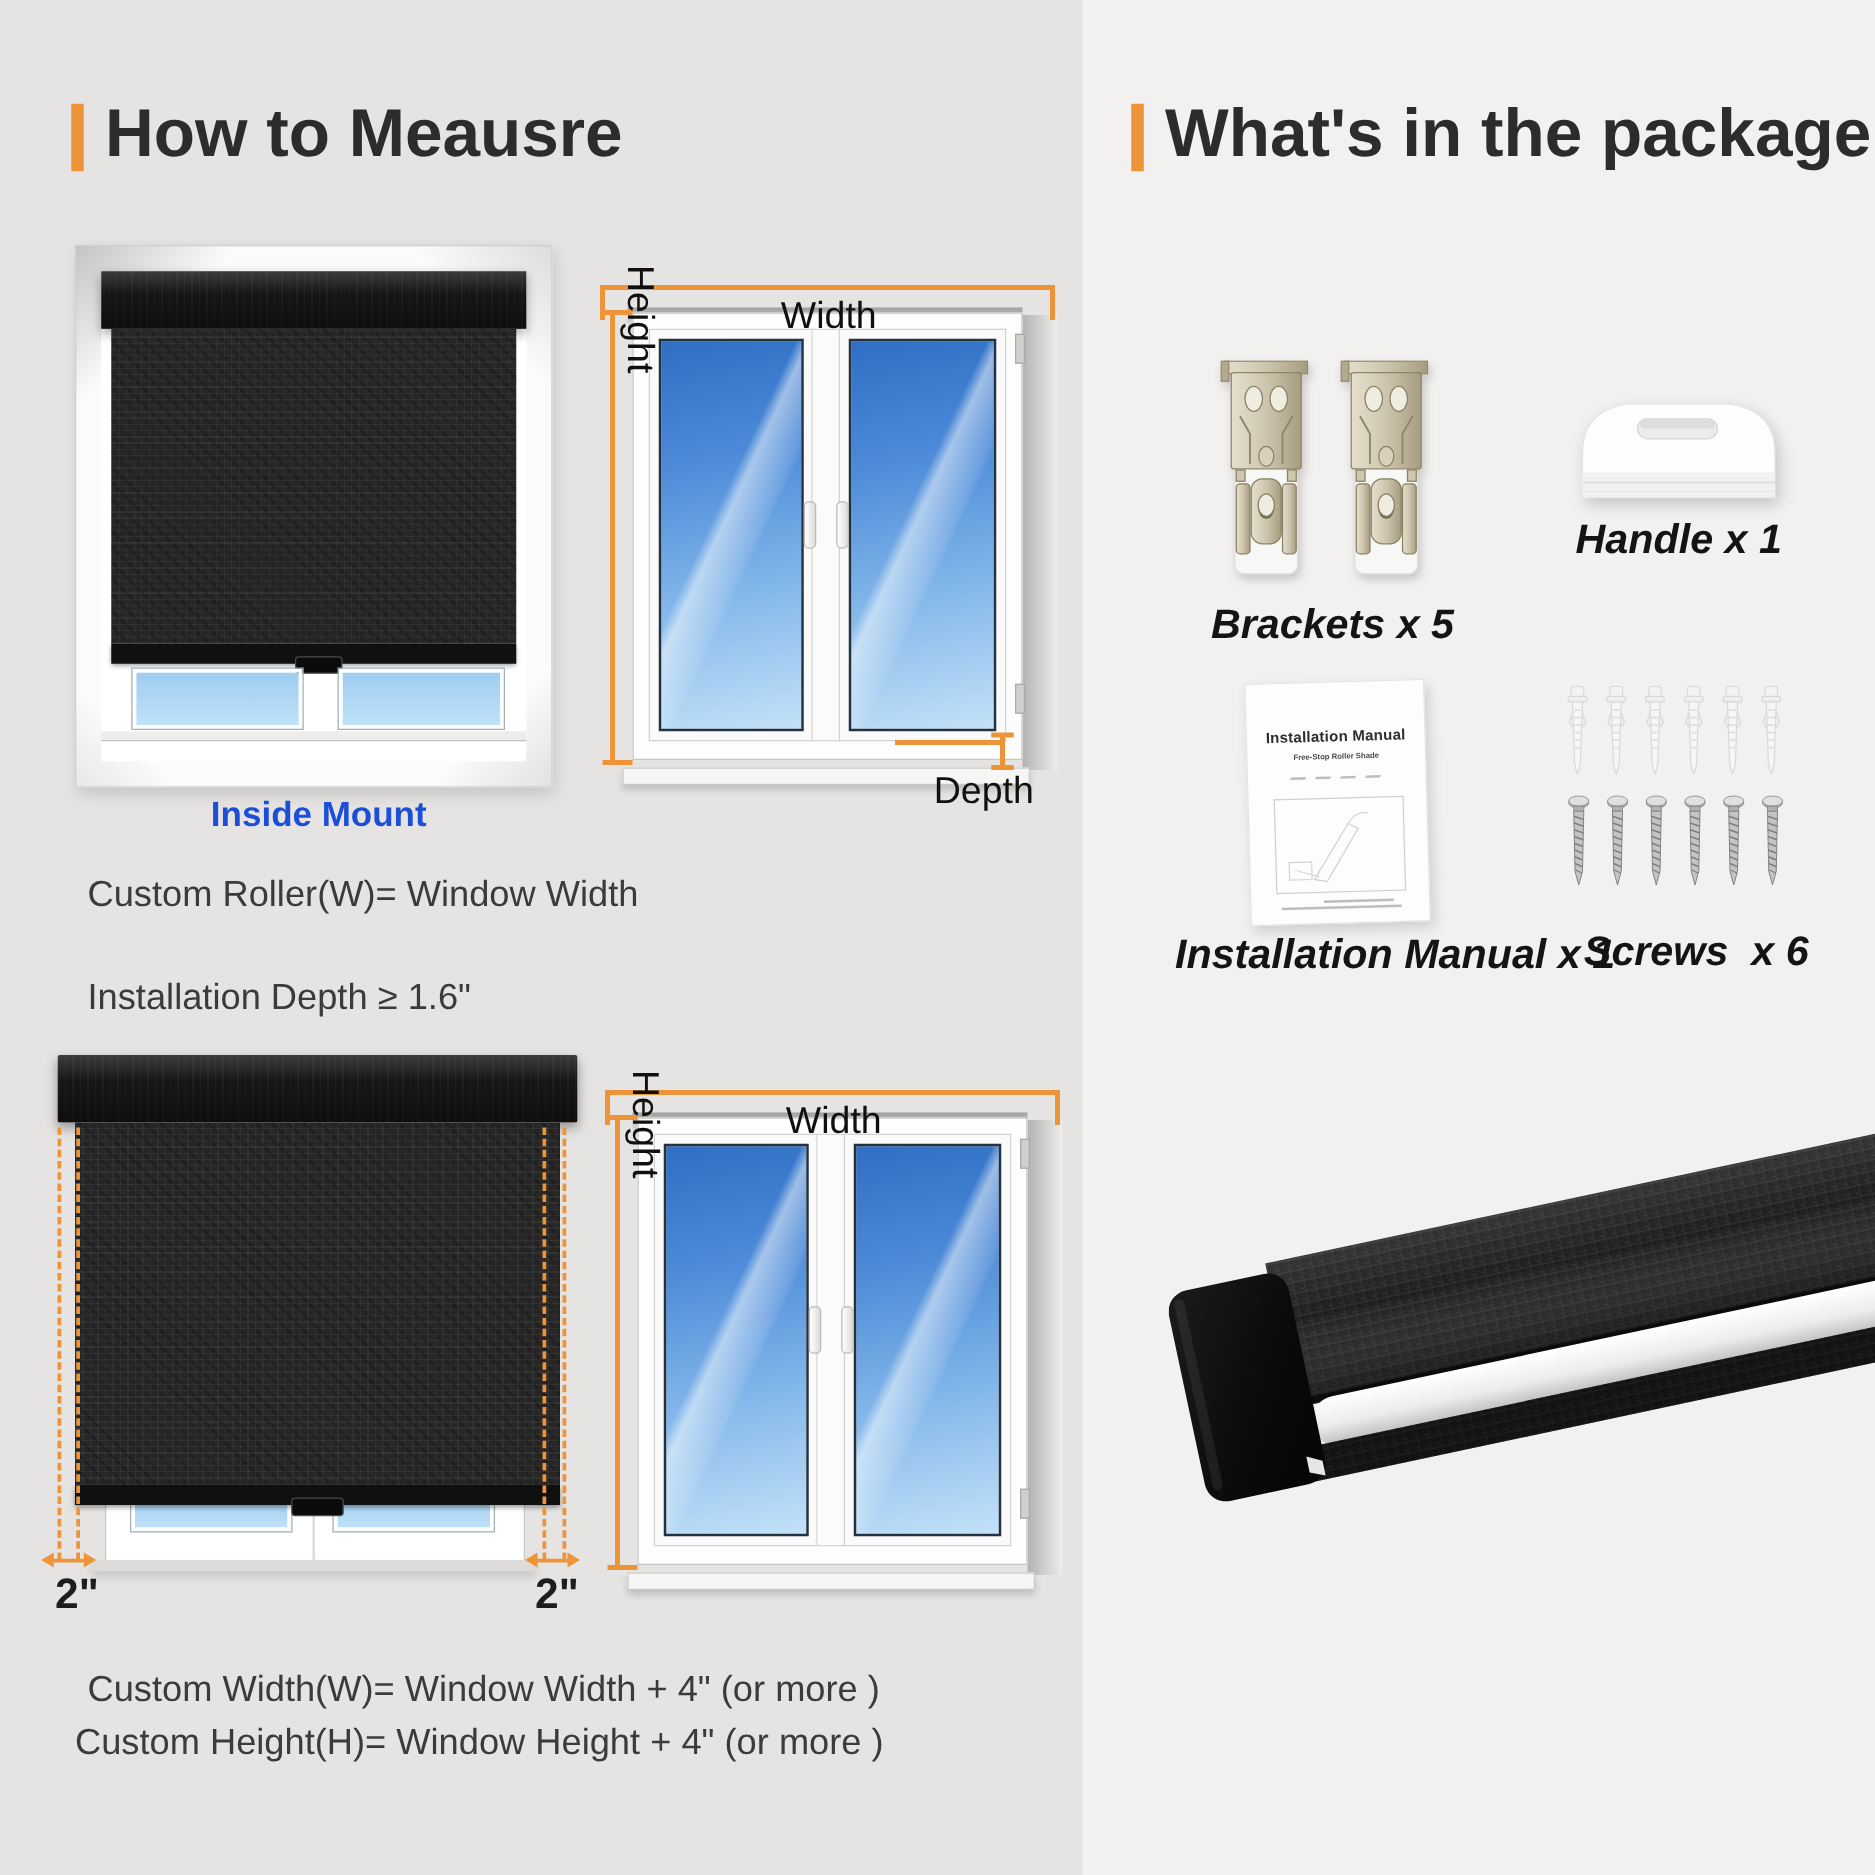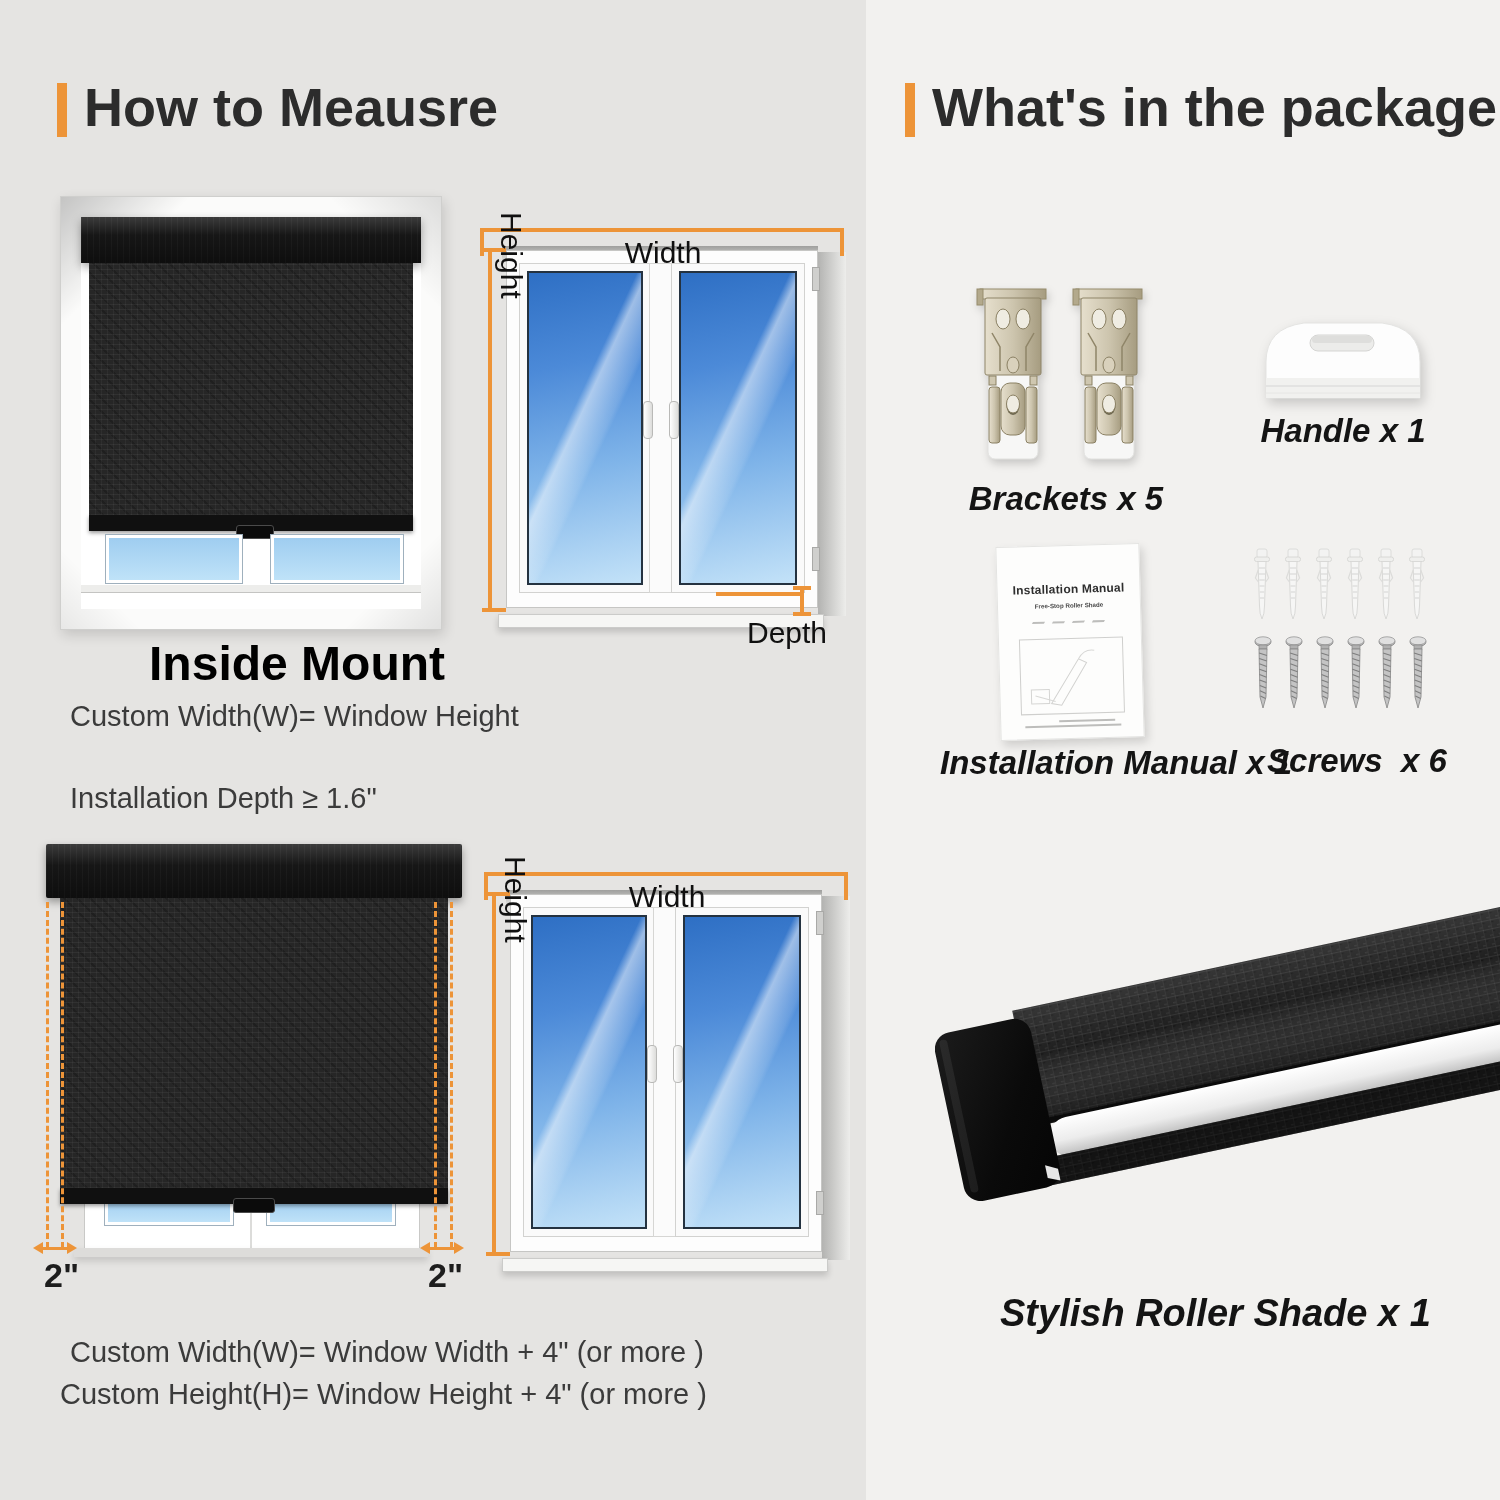--- a/index.html
+++ b/index.html
@@ -8,21 +8,21 @@
   .abs{position:absolute;}
 
   
   .panel-left{left:0;top:0;width:866px;height:1500px;background:#e5e4e2;}
   .panel-right{left:866px;top:0;width:634px;height:1500px;background:#f2f1ef;}
 
   
   .accent-bar{width:10px;height:54px;background:#ED9438;}
   .sec-title{font-size:54px;font-weight:700;color:#2c2c2c;white-space:nowrap;}
 
-  .heading{font-size:48px;font-weight:700;color:#000000;text-align:right;}
+  .heading{font-size:28px;font-weight:700;color:#1d4ed8;text-align:center;}
   .spec{font-size:29px;color:#3b3b3b;line-height:41px;white-space:pre;}
   .lbl-item{font-style:italic;font-weight:700;font-size:33px;color:#141414;text-align:center;white-space:nowrap;}
   .dim-lbl{font-size:30px;font-weight:500;color:#101010;}
 
   
   .tex{
     background-color:#262626;
     background-image:
       repeating-linear-gradient(0deg, rgba(255,255,255,.05) 0 1px, transparent 1px 5px),
       repeating-linear-gradient(90deg, rgba(255,255,255,.04) 0 1px, transparent 1px 6px),
@@ -177,21 +177,21 @@
       <div class="abs tex" style="left:8px;top:46px;width:324px;height:252px"></div>
       <div class="abs rail" style="left:8px;top:298px;width:324px;height:16px"></div>
       <div class="abs tab" style="left:155px;top:308px;width:36px;height:12px"></div>
       <div class="abs paneA" style="left:25px;top:318px;width:130px;height:42px"></div>
       <div class="abs paneA" style="left:190px;top:318px;width:126px;height:42px"></div>
       <div class="abs sill-line" style="left:0;top:368px;width:340px;height:7px"></div>
     </div>
   </div>
 
   <div class="abs heading" style="left:65px;top:636px;width:380px">Inside Mount</div>
-  <div class="abs spec" style="left:70px;top:696px">Custom Width(W)= Window Height</div>
+  <div class="abs spec" style="left:70px;top:696px">Custom Roller(W)= Window Width</div>
   <div class="abs spec" style="left:70px;top:778px">Installation Depth ≥ 1.6"</div>
 
   <div class="abs mwin" style="left:472px;top:212px">
     <div class="abs wall-top"></div>
     <div class="abs wall-right"></div>
     <div class="abs wframe">
       <div class="sash" style="left:12px;width:130px">
           <div class="glass"></div>
         </div>
       <div class="mullion"></div>
@@ -360,15 +360,14 @@
       <rect x="112" y="138" width="560" height="118" fill="url(#sheenG)"></rect>
       <rect x="112" y="250" width="560" height="5" fill="#0b0b0b"></rect>
       <rect x="122" y="253" width="550" height="40" rx="20" fill="url(#rollG)"></rect>
       <rect x="112" y="289" width="560" height="28" fill="url(#linen)"></rect>
       <rect x="112" y="289" width="560" height="28" fill="rgba(0,0,0,.38)"></rect>
       <rect x="28" y="146" width="98" height="172" rx="17" fill="url(#capG)"></rect>
       <path d="M112 296 l12 6 v12 l-12 -5 Z" fill="#e6e6e6"></path>
       <rect x="34" y="152" width="8" height="156" rx="4" fill="rgba(255,255,255,.07)"></rect>
     </g>
   </svg>
-  <div class="abs lbl-item" style="left:1000px;top:1292px;width:400px;font-size:38px">Stylish Roller Shade x 1</div>
 
 </div>
 
 </body></html>

